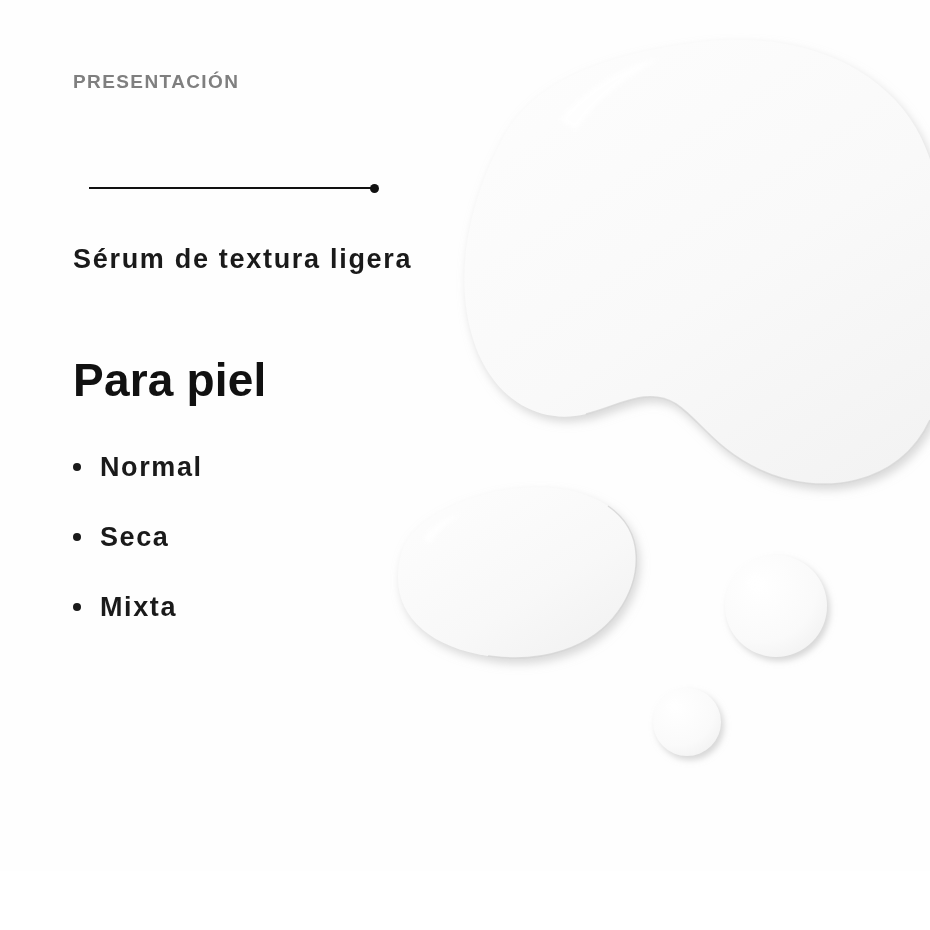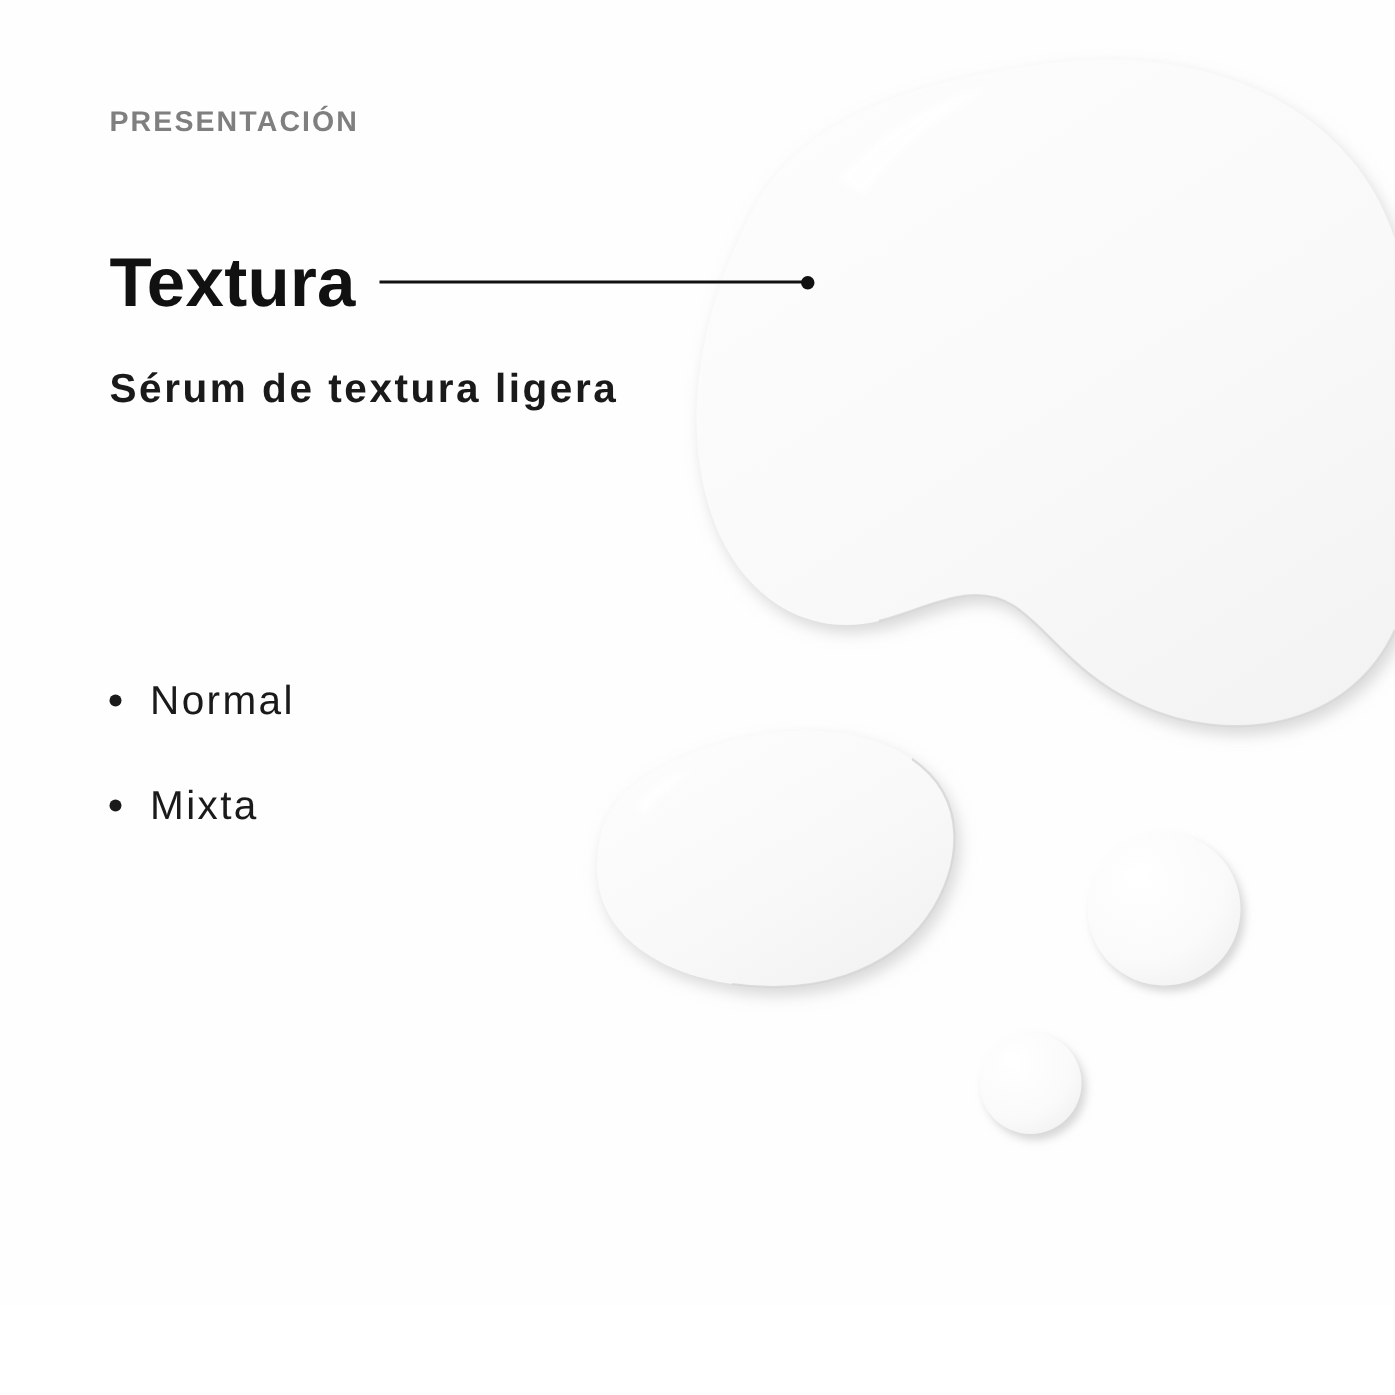--- a/index.html
+++ b/index.html
@@ -117,21 +117,21 @@
   .skin-bullet {
     width: 8px;
     height: 8px;
     border-radius: 50%;
     background: #1a1a1a;
     flex: 0 0 auto;
     margin-right: 19px;
   }
   .skin-label {
     font-size: 27px;
-    font-weight: 400;
+    font-weight: 700;
     color: #1a1a1a;
     letter-spacing: 1.6px;
     line-height: 1;
     white-space: nowrap;
   }
 </style>
 </head>
 <body>
 
 <div class="canvas">
@@ -203,34 +203,38 @@
 
     <g filter="url(#tinyShadow)">
       <circle cx="687" cy="722" r="34" fill="url(#dropGrad)"></circle>
       <circle cx="674" cy="706" r="5" fill="#ffffff" opacity="0.95" filter="url(#blurHL)"></circle>
     </g>
   </svg>
 
   <div class="eyebrow">PRESENTACIÓN</div>
 
   <div class="title-row">
-    <div class="title-main">Textura</div>
     <div class="leader">
       <div class="leader-line"></div>
       <div class="leader-dot"></div>
     </div>
   </div>
 
   <div class="subtitle">Sérum de textura ligera</div>
 
+  <div class="section-title">Para piel</div>
 
   <ul class="skin-list">
     <li class="skin-item">
       <span class="skin-bullet"></span>
       <span class="skin-label">Normal</span>
     </li>
     <li class="skin-item">
       <span class="skin-bullet"></span>
+      <span class="skin-label">Seca</span>
+    </li>
+    <li class="skin-item">
+      <span class="skin-bullet"></span>
       <span class="skin-label">Mixta</span>
     </li>
   </ul>
 
 </div>
 
 </body></html>

